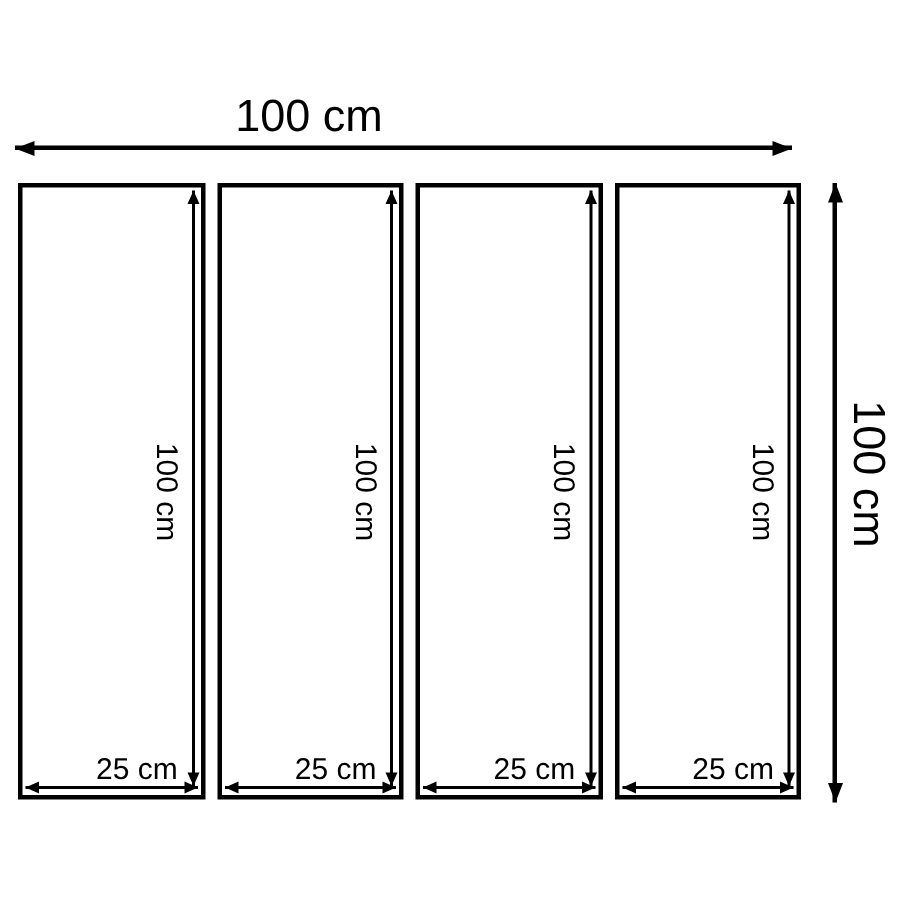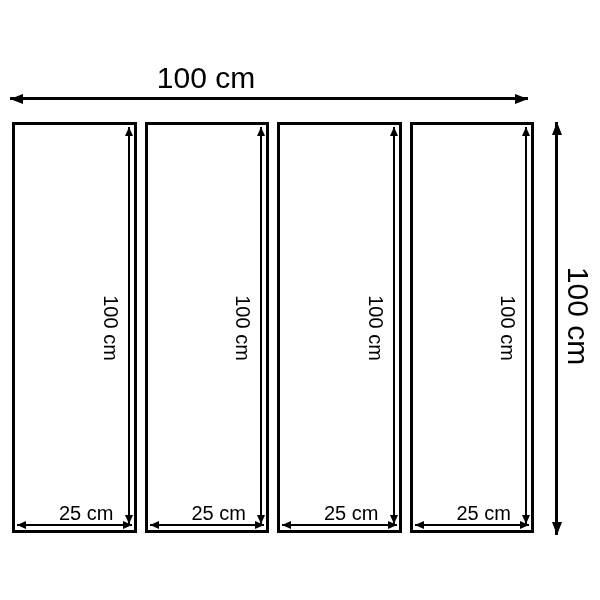--- a/index.html
+++ b/index.html
@@ -139,21 +139,21 @@
     position: relative;
     border: 3px solid #000;
     background: #ffffff;
     box-sizing: border-box;
   }
   .panel-height-arrow { right: 4px; top: 2px; bottom: 6px; }
   .panel-width-arrow  { left: 2px; right: 2px; bottom: 4px; }
   .panel-width-label {
     position: absolute;
     left: 0; right: 10px; bottom: 7px;
-    text-align: left;
+    text-align: center;
     font-size: 20px;
     line-height: 1;
     white-space: nowrap;
     padding-left: 44px;
   }
   .panel-height-label {
     position: absolute;
     right: 13px; top: 50%;
     transform: translateY(-50%);
     writing-mode: vertical-rl;

